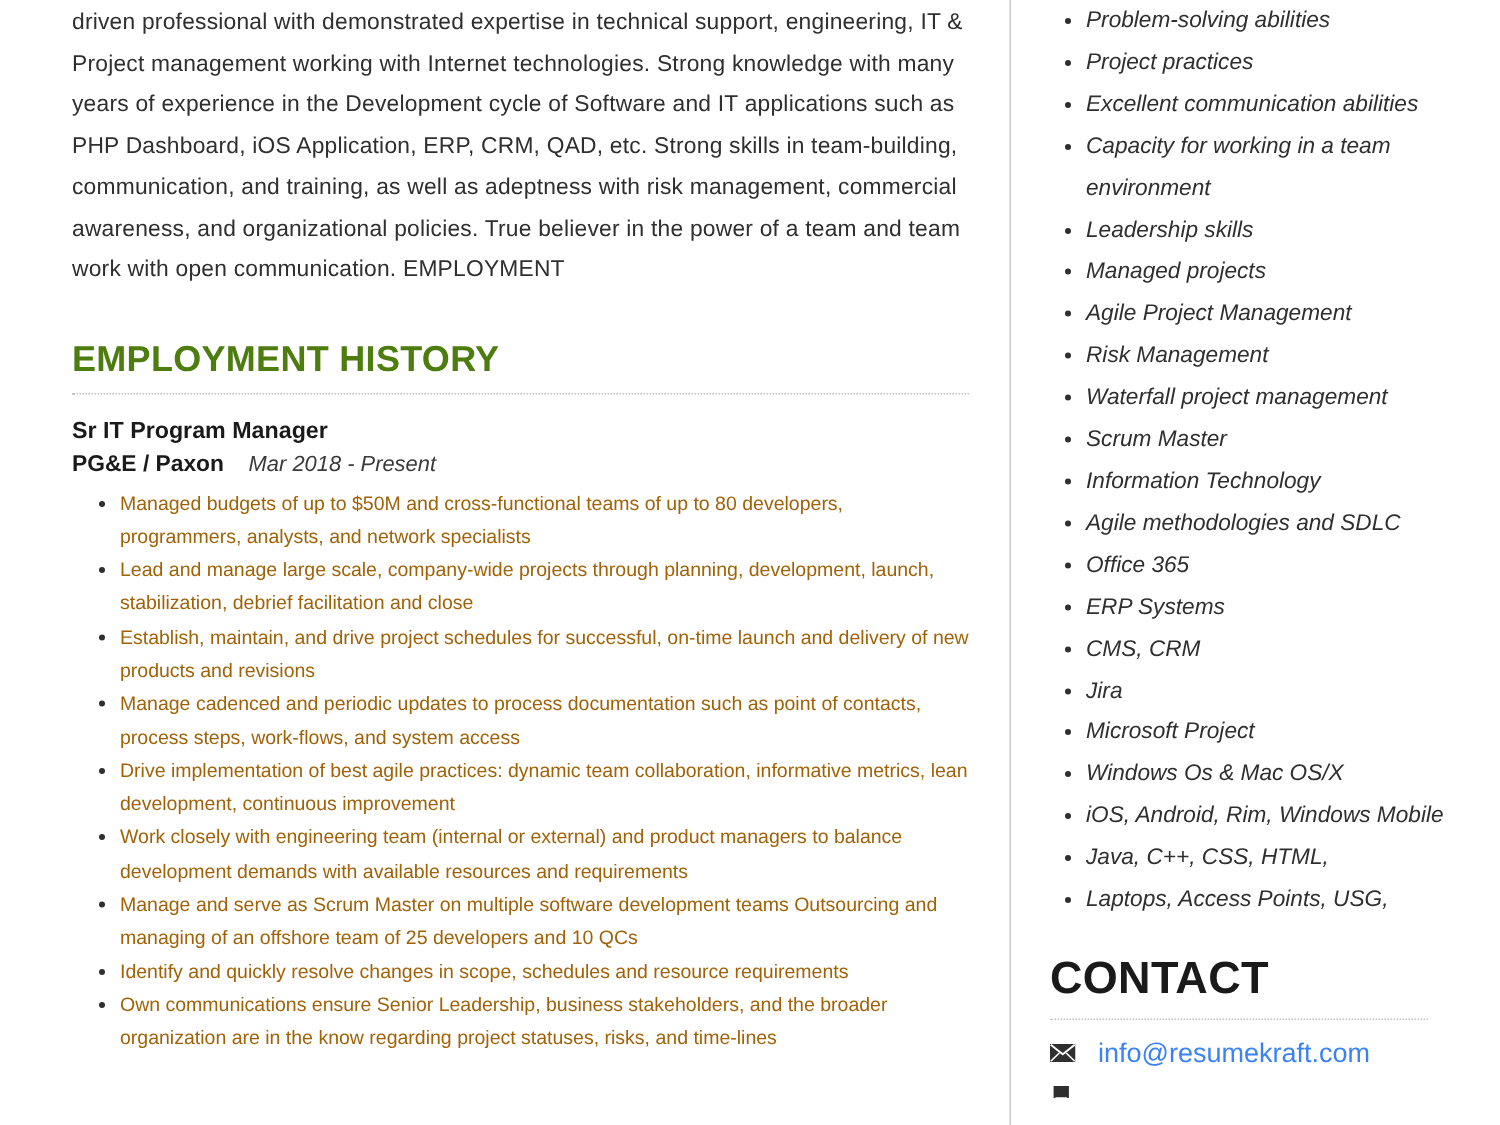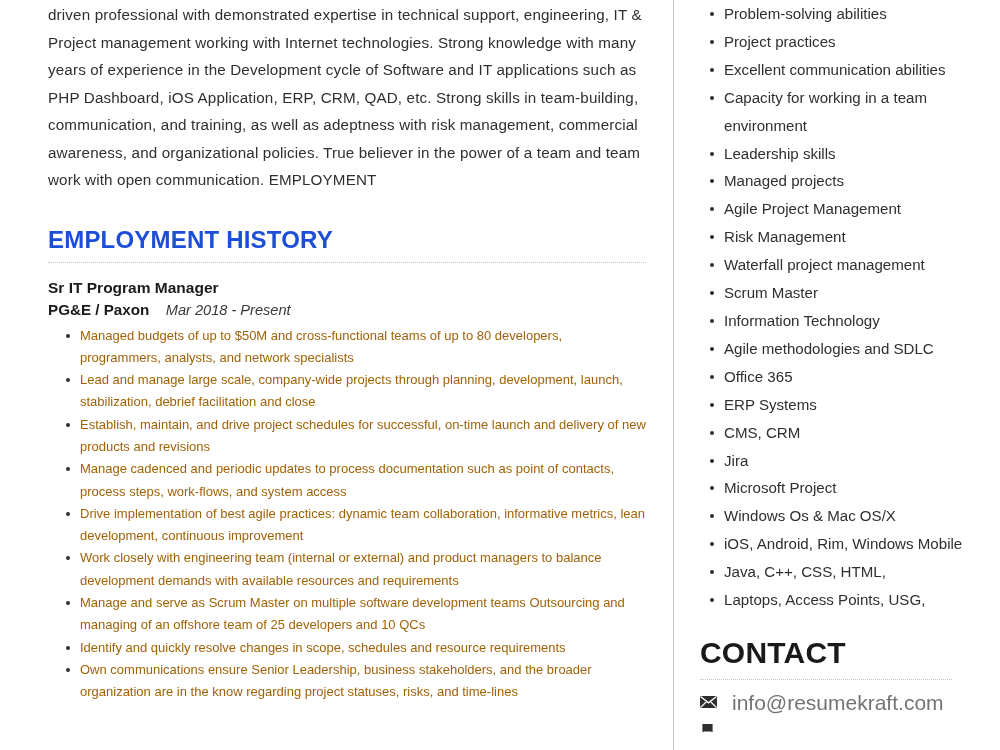--- a/index.html
+++ b/index.html
@@ -49,21 +49,21 @@
     color: #2f2f2f;
     margin: 0;
     padding-top: 1px;
     letter-spacing: 0.01em;
   }
 
   .section-heading {
     font-size: 24px;
     font-weight: bold;
     letter-spacing: 0.2px;
-    color: #1d4ed8;
+    color: #4d7c0f;
     margin: 0;
     padding: 0;
   }
 
   .heading-rule {
     border: 0;
     border-top: 1px dotted #c2c2c2;
     margin: 8px 0 0 0;
     height: 0;
   }
@@ -130,20 +130,21 @@
     top: 0;
     width: 290px;
     height: 750px;
     overflow: hidden;
   }
 
   ul.skills-list {
     list-style: none;
     margin: 0;
     padding: 0;
+    font-style: italic;
   }
 
   ul.skills-list > li {
     position: relative;
     padding-left: 24px;
     font-size: 15.1px;
     line-height: 27.9px;
     color: #2f2f2f;
   }
 
@@ -187,23 +188,23 @@
   .contact-icon {
     width: 20px;
     flex: 0 0 20px;
     display: flex;
     align-items: center;
     justify-content: flex-start;
     color: #2f2f2f;
   }
 
   .contact-value {
-    font-size: 21px;
+    font-size: 18px;
     line-height: 21px;
-    color: #737373;
+    color: #3b82f6;
     margin-left: 12px;
   }
 
   .contact-row.clipped {
     margin-top: 11px;
     height: 8px;
     overflow: hidden;
   }
 </style>
 </head>

